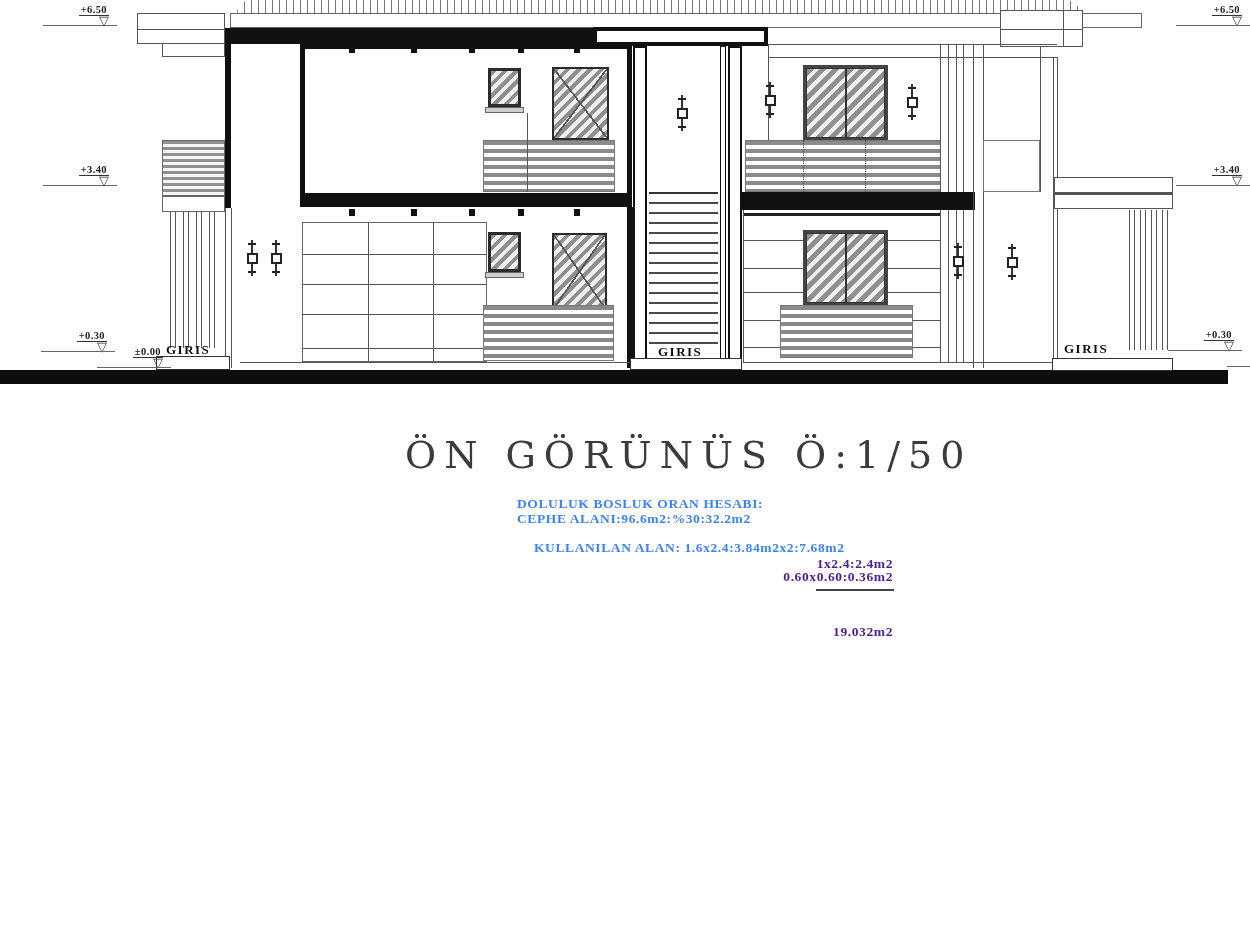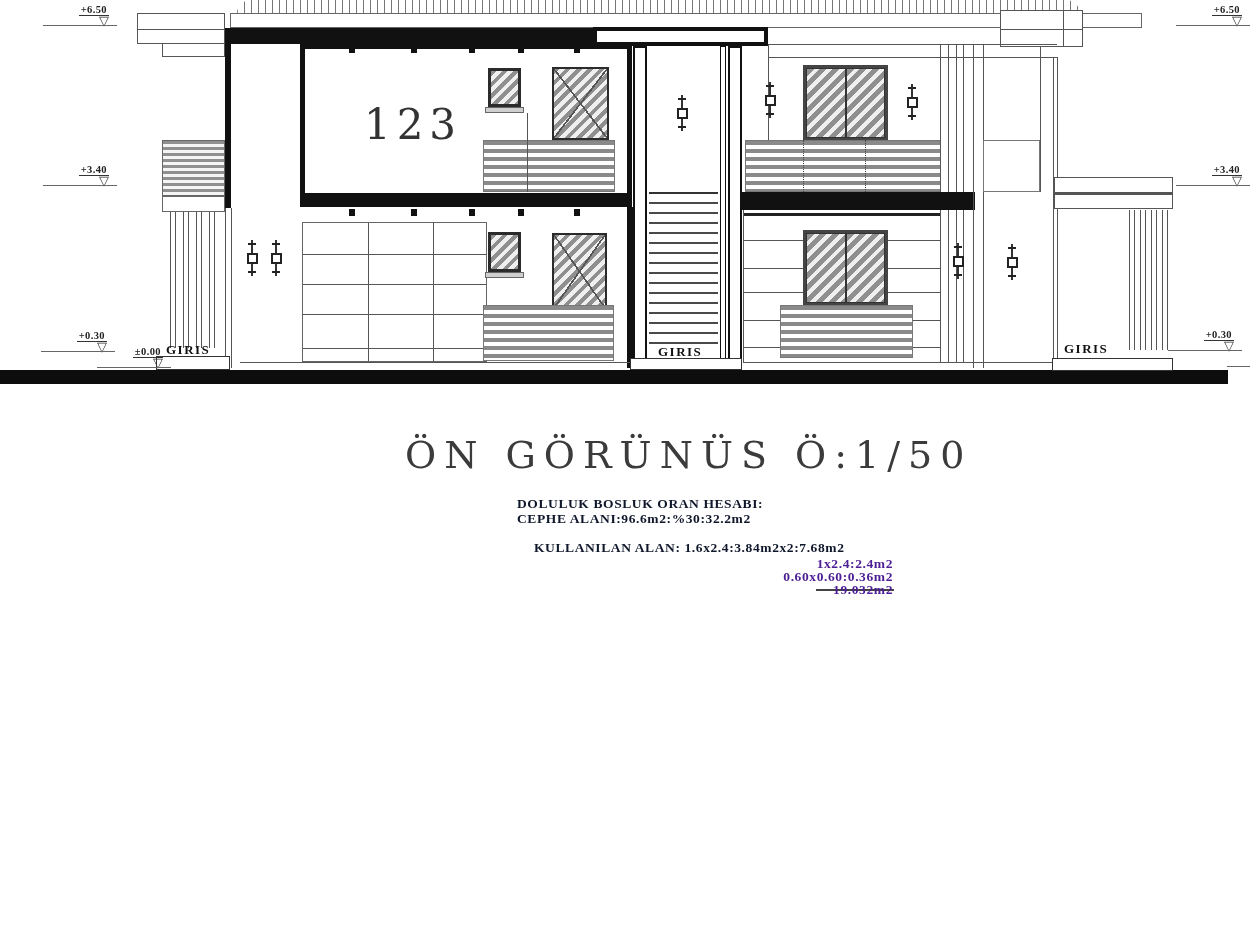--- a/index.html
+++ b/index.html
@@ -47,21 +47,21 @@
   .fixture{position:absolute;width:10px;height:36px;}
   .fixture .stem{position:absolute;left:4px;top:0;width:2px;height:100%;background:#333;}
   .fixture .cap{position:absolute;left:1px;width:8px;height:2px;background:#222;}
   .fixture .sq{position:absolute;left:0;top:13px;width:7px;height:7px;background:#fff;border:2px solid #222;}
   
   .giris{position:absolute;font:700 13px "Liberation Serif",serif;letter-spacing:1.5px;color:#111;}
   .roomnum{position:absolute;left:358px;top:100px;width:110px;text-align:center;
            font:400 42px "DejaVu Serif",serif;letter-spacing:6px;color:#333;}
   .title{position:absolute;left:405px;top:433px;width:500px;
          font:400 38px "DejaVu Serif",serif;letter-spacing:8px;color:#3b3b3b;white-space:nowrap;}
-  .calc{position:absolute;font:700 13.5px "Liberation Serif",serif;letter-spacing:0.6px;color:#0f172a;white-space:nowrap;}
+  .calc{position:absolute;font:700 13.5px "Liberation Serif",serif;letter-spacing:0.6px;color:#3b82f6;white-space:nowrap;}
   .calc-r{position:absolute;left:600px;width:293px;text-align:right;
           font:700 13.5px "Liberation Serif",serif;letter-spacing:0.6px;color:#4c1d95;}
   .total-rule{position:absolute;left:816px;top:589px;width:78px;border-top:2px solid #444;}
   
   .elev{position:absolute;width:62px;text-align:right;font:700 10.5px "Liberation Serif",serif;color:#222;}
   .elev .lbl{display:inline-block;border-bottom:1px solid #333;padding:0 2px;letter-spacing:0.4px;}
   .elev .tri{display:block;font-family:"DejaVu Sans",sans-serif;font-size:13px;line-height:10px;color:#333;}
   .elev .lvl{position:absolute;left:-4px;right:-8px;bottom:0;border-bottom:1px solid #666;}
   .grid-cell{position:absolute;box-sizing:border-box;border:1px solid #666;background:#fff;}
 </style>
@@ -109,21 +109,20 @@
       <div class="sq"></div>
       <div class="cap" style="bottom:3px;"></div>
   </div>
 
   <div class="roombox"></div>
   <div class="tick" style="left:349px;top:46px;"></div>
   <div class="tick" style="left:411px;top:46px;"></div>
   <div class="tick" style="left:469px;top:46px;"></div>
   <div class="tick" style="left:518px;top:46px;"></div>
   <div class="tick" style="left:574px;top:46px;"></div>
-  <div class="roomnum">123</div>
   <div class="win" style="left:488px;top:68px;width:33px;height:39px;"></div>
   <div class="sill" style="left:485px;top:107px;width:39px;"></div>
   <div class="win xcross" style="left:552px;top:67px;width:57px;height:73px;border-width:2px;"></div>
   <div class="rail" style="left:483px;top:140px;width:132px;height:52px;"></div>
   <div class="vline" style="left:527px;top:113px;height:79px;"></div>
   <div class="blackbar" style="left:627px;top:207px;width:6px;height:161px;"></div>
 
   <div class="tick" style="left:349px;top:209px;"></div>
   <div class="tick" style="left:411px;top:209px;"></div>
   <div class="tick" style="left:469px;top:209px;"></div>
@@ -271,15 +270,15 @@
     <span class="lvl"></span>
   </div>
 
   <div class="title">ÖN GÖRÜNÜS Ö:1/50</div>
   <div class="calc" style="left:517px;top:496px;">DOLULUK BOSLUK ORAN HESABI:</div>
   <div class="calc" style="left:517px;top:511px;">CEPHE ALANI:96.6m2:%30:32.2m2</div>
   <div class="calc" style="left:518px;top:540px;margin-left:16px;">KULLANILAN ALAN: 1.6x2.4:3.84m2x2:7.68m2</div>
   <div class="calc-r" style="top:556px;">1x2.4:2.4m2</div>
   <div class="calc-r" style="top:569px;">0.60x0.60:0.36m2</div>
   <div class="total-rule"></div>
-  <div class="calc-r" style="top:582px;">19.032m2</div>
+  <div class="calc-r" style="top:624px;">19.032m2</div>
 
 </div>
 
 </body></html>

